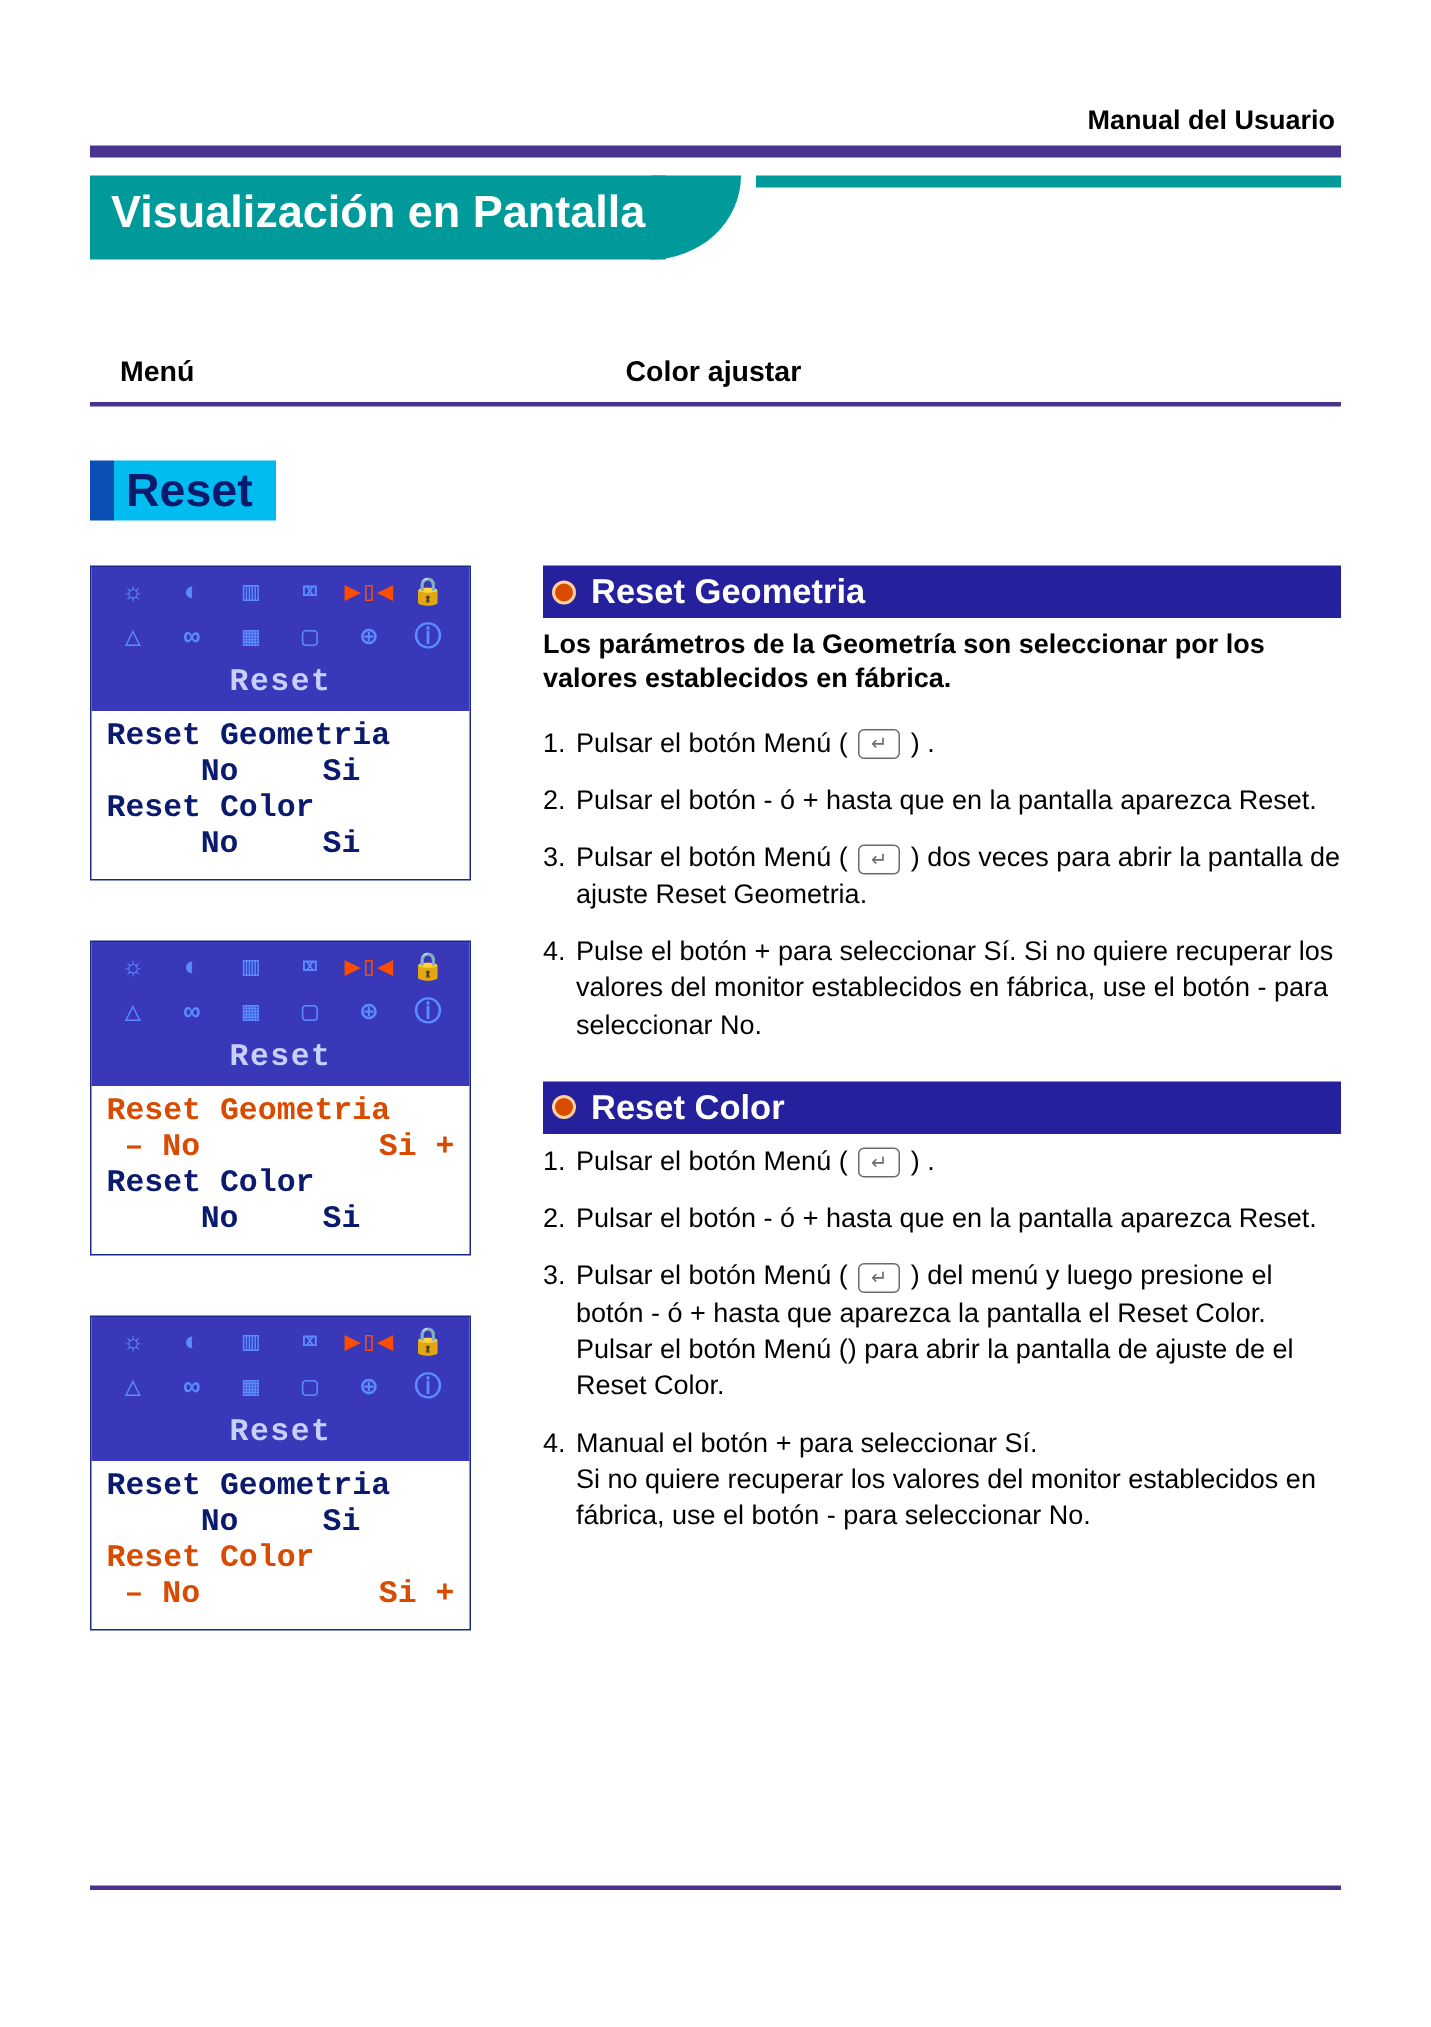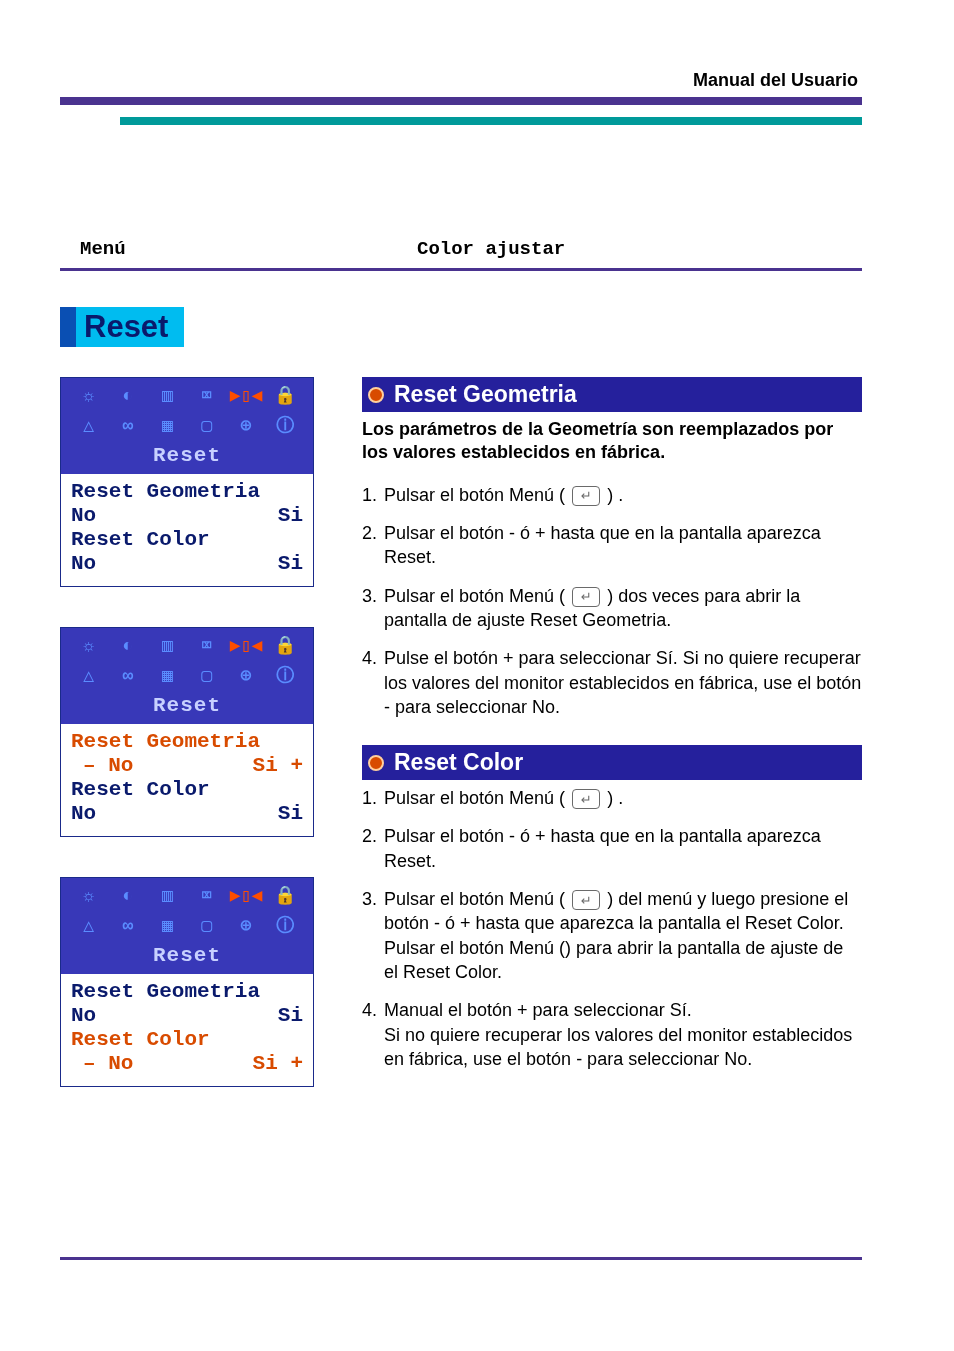--- a/index.html
+++ b/index.html
@@ -4,21 +4,21 @@
 <style>
   * { box-sizing: border-box; }
   body {
     margin: 0;
     background: #fff;
     font-family: Arial, Helvetica, sans-serif;
     color: #000;
     width: 954px;
   }
   .page {
-    padding: 70px 92px 40px 60px;
+    padding: 70px 60px 40px 60px;
   }
   .header-label {
     text-align: right;
     font-weight: bold;
     font-size: 18px;
     padding-right: 4px;
     margin-bottom: 6px;
   }
   .header-rule {
     height: 8px;
@@ -54,21 +54,20 @@
     background:#009a9a;
     align-self:flex-start;
     margin-left:60px;
   }
 
   .col-headers {
     display: flex;
     font-weight: bold;
     font-size: 19px;
     margin-bottom: 8px;
-    font-family: Liberation Mono, monospace;
   }
   .col-headers .c1 { flex: 0 0 357px; padding-left: 20px;}
   .col-headers .c2 { flex: 1; }
   .col-rule {
     height: 3px;
     background: #4a338f;
     margin-bottom: 30px;
   }
 
   .section-chip {
@@ -126,21 +125,21 @@
     letter-spacing:1px;
   }
   .osd-body{
     padding:6px 10px 10px 10px;
     text-align:left;
   }
   .osd .orange{ color:#d84b00;}
   .osd .navy{ color:#0a1a6c;}
   .osd .opt-row{
     display:flex;
-    justify-content:space-between;
+    justify-content:center;
     gap:56px;
   }
   .osd .opt-row.minus-plus{
     display:flex;
     justify-content:space-between;
     gap:0;
     padding-left:12px;
   }
   .osd .opt-row.minus-plus span:nth-child(2){}
 
@@ -204,20 +203,21 @@
 </style>
 </head>
 <body>
 
 <div class="page">
 
   <div class="header-label">Manual del Usuario</div>
   <div class="header-rule"></div>
 
   <div class="tab-wrap">
+    <div class="tab-left"><span>Visualización en Pantalla</span></div>
     <div class="tab-right"></div>
   </div>
 
   <div class="col-headers">
     <div class="c1">Menú</div>
     <div class="c2">Color ajustar</div>
   </div>
   <div class="col-rule"></div>
 
   <div class="section-chip">
@@ -319,21 +319,21 @@
       </div>
 
     </div>
 
     <div class="right-col">
 
       <div class="block-header">
         <div class="bullet-dot"></div>
         <div class="block-title">Reset Geometria</div>
       </div>
-      <div class="block-sub">Los parámetros de la Geometría son reemplazados por los valores establecidos en fábrica.</div>
+      <div class="block-sub">Los parámetros de la Geometría son seleccionar por los valores establecidos en fábrica.</div>
 
       <ol class="steps">
         <li>
             <span class="num">1.</span>
           <span>
             <span>Pulsar el botón Menú (</span>
             <span class="enter-icon">↵</span>
             <span>) .</span>
           </span>
         </li>

